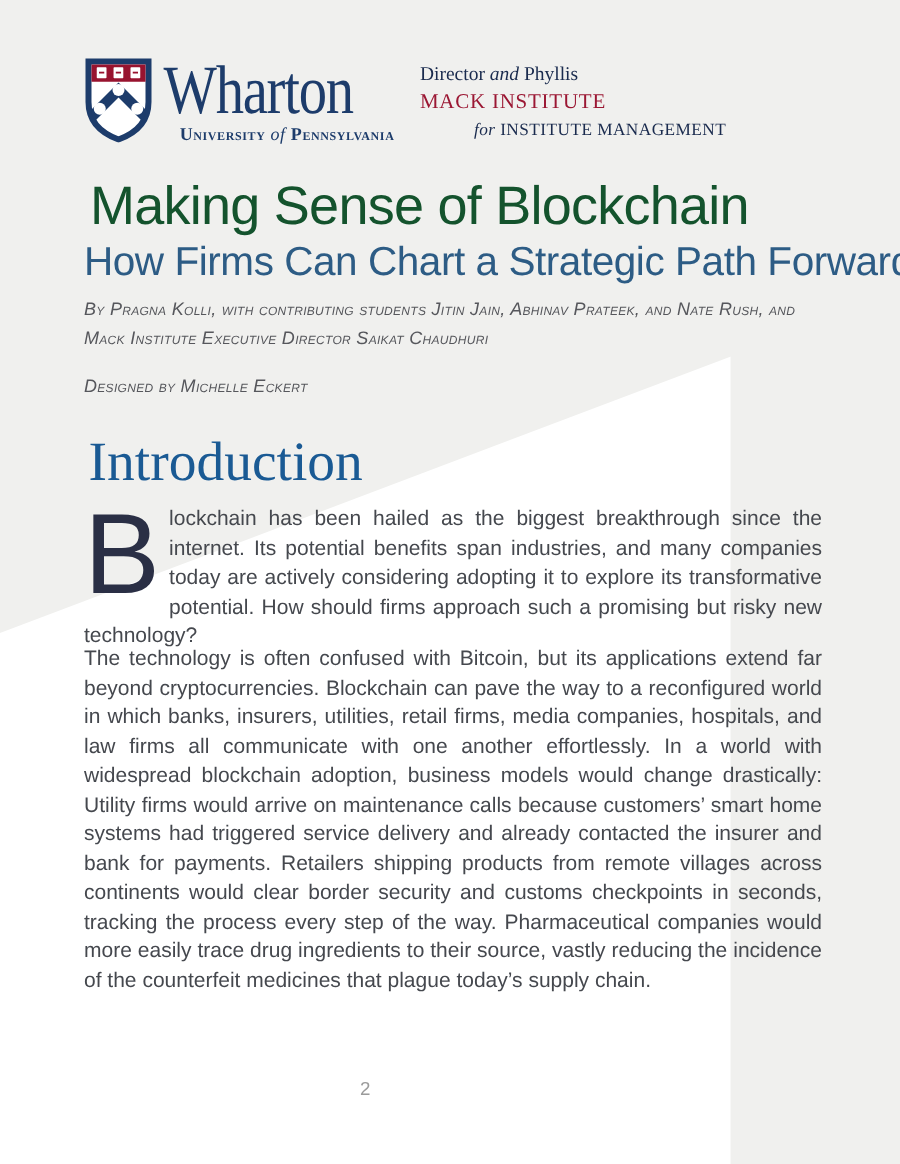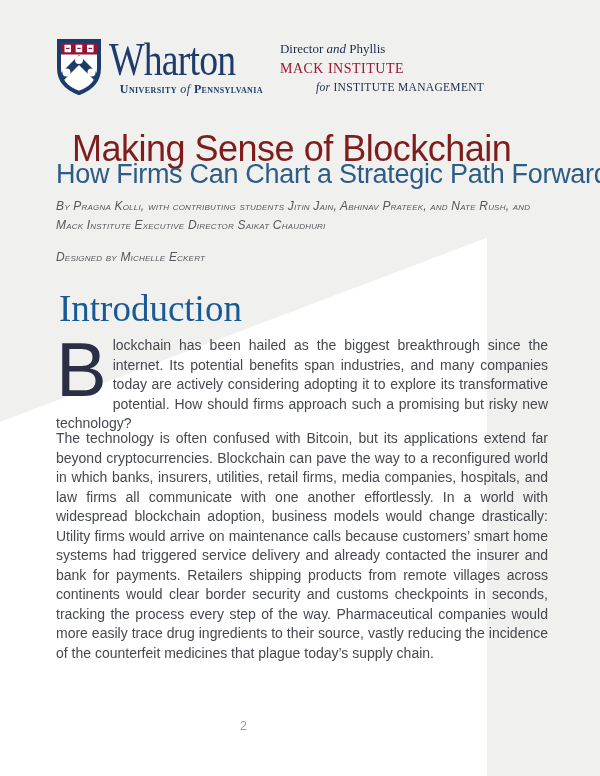--- a/index.html
+++ b/index.html
@@ -36,22 +36,22 @@
   }
   .penn-line .of{font-style:italic;font-variant:normal;font-weight:normal;}
   .mack{margin-left:17px;font-family:"Liberation Serif", serif;color:#1a2b4e;padding-top:4px;}
   .mack-l1{font-size:13px;line-height:14px;white-space:nowrap;}
   .mack-l1 .and{font-style:italic;}
   .mack-name{font-size:14px;line-height:23px;letter-spacing:.5px;color:#9b1733;margin-top:1px;white-space:nowrap;}
   .mack-l3{font-size:11.5px;line-height:13px;letter-spacing:.3px;margin-top:1px;white-space:nowrap;}
   .mack-l3 .for{font-style:italic;margin-left:36px;}
   
   .title{
-    position:absolute;left:56px;top:112px;margin:16px;
-    font-size:36px;font-weight:400;letter-spacing:-.5px;color:#7f1d1d;white-space:nowrap;
+    position:absolute;left:56px;top:112px;margin:4px;
+    font-size:36px;font-weight:400;letter-spacing:-.5px;color:#14532d;white-space:nowrap;
   }
   .subtitle{
     position:absolute;left:56px;top:159px;margin:0;
     font-size:27px;font-weight:400;letter-spacing:-.3px;color:#2d5c85;white-space:nowrap;
   }
   .byline{
     position:absolute;left:56px;top:197px;width:502px;margin:0;
     font-style:italic;font-variant:small-caps;
     font-size:12px;line-height:19px;letter-spacing:.2px;color:#56575c;
   }

